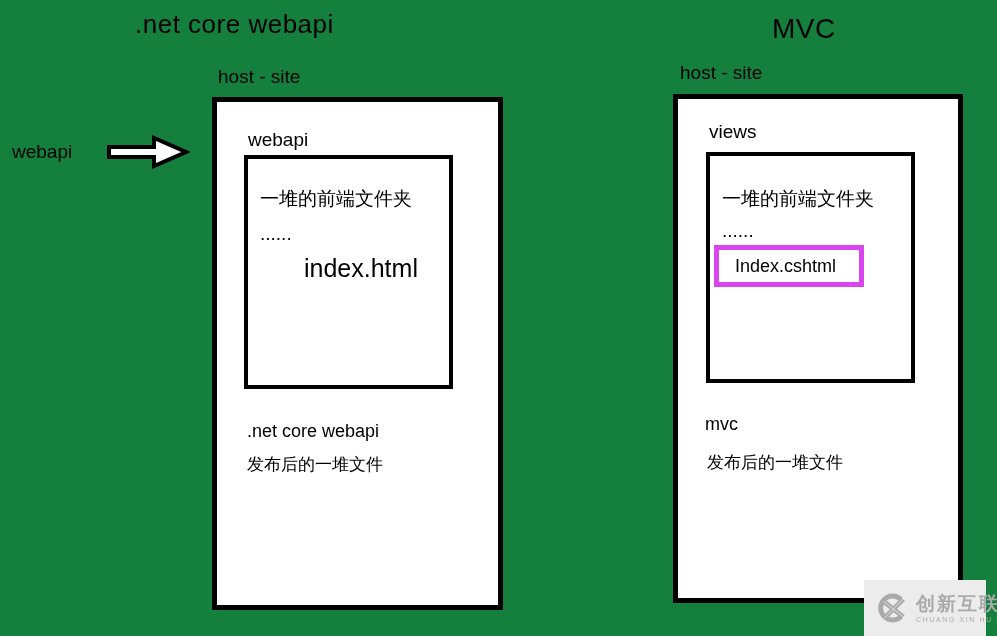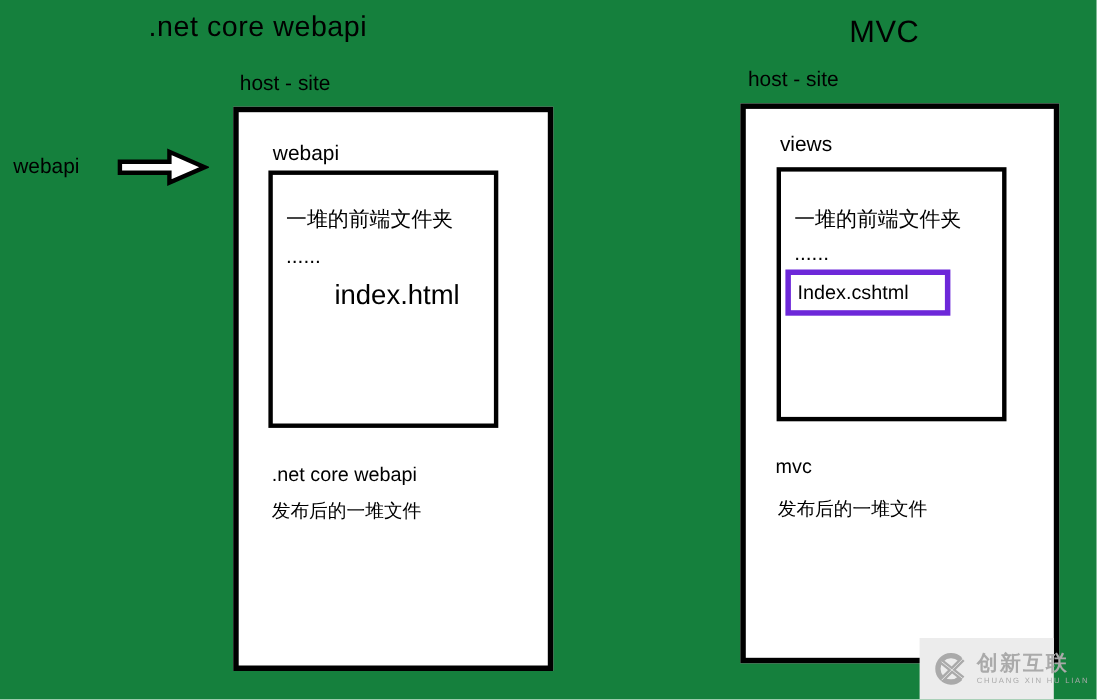--- a/index.html
+++ b/index.html
@@ -31,26 +31,26 @@
     border: 5px solid #000000;
     background: #ffffff;
     box-sizing: border-box;
   }
   .inner-box {
     border: 4px solid #000000;
     background: #ffffff;
     box-sizing: border-box;
   }
   .file-box {
-    border: 5px solid #6d28d9;
+    border: 5px solid #d946ef;
     background: #ffffff;
     box-sizing: border-box;
     display: flex;
     align-items: center;
-    padding-left: 6px;
+    padding-left: 16px;
     font-size: 18px;
     white-space: nowrap;
   }
   .mono-line { white-space: nowrap; }
   .watermark {
     display: flex;
     align-items: center;
     box-sizing: border-box;
     padding-left: 12px;
   }
@@ -104,21 +104,21 @@
   <div class="abs label mono-line" style="left:722px; top:186px;">一堆的前端文件夹</div>
   <div class="abs label mono-line" style="left:722px; top:220px;">......</div>
 
   <div class="abs file-box" style="left:714px; top:245px; width:150px; height:42px;">
     <span>Index.cshtml</span>
   </div>
 
   <div class="abs mono-line" style="left:705px; top:414px; font-size:18px;">mvc</div>
   <div class="abs mono-line" style="left:707px; top:451px; font-size:17px;">发布后的一堆文件</div>
 
-  <div class="abs watermark" style="left:836px; top:580px; width:122px; height:56px; background:#ececec; color:#aaaaaa;">
+  <div class="abs watermark" style="left:864px; top:580px; width:122px; height:56px; background:#ececec; color:#aaaaaa;">
     <span style="display:inline-flex;">
       <svg width="32" height="32" viewBox="0 0 40 40">
         <path d="M31 9 A15 15 0 1 0 31 31" fill="none" stroke="#aaaaaa" stroke-width="6"></path>
         <path d="M10 12 L34 31 M34 9 L10 33" fill="none" stroke="#aaaaaa" stroke-width="6"></path>
         <path d="M10 12 L34 31 M34 9 L10 33" fill="none" stroke="#ececec" stroke-width="1"></path>
       </svg>
     </span>
     <span class="wm-text-block">
       <div class="wm-brand">创新互联</div>
       <div class="wm-sub">CHUANG XIN HU LIAN</div>

